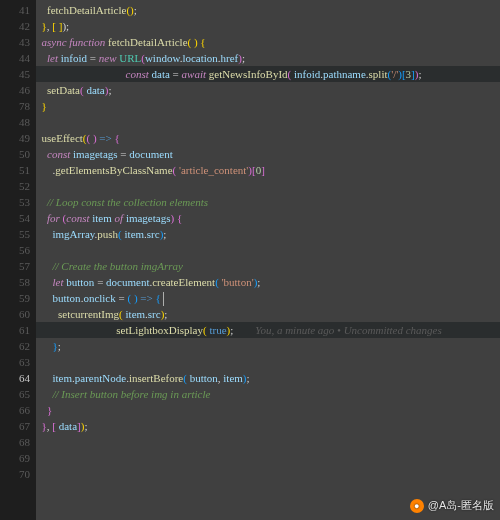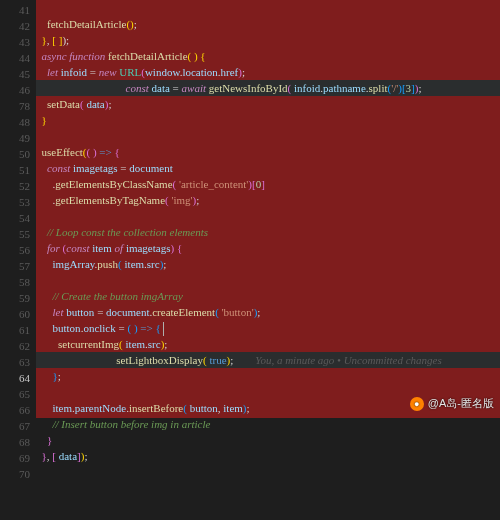--- a/index.html
+++ b/index.html
@@ -1,20 +1,20 @@
 <!DOCTYPE html>
 <html><head>
 <meta charset="utf-8">
 <style>
   html,body{margin:0;padding:0;background:#1e1e1e;color:#888;font-family:'Brush Script MT','Lucida Handwriting','Segoe Script',cursive;font-size:11px;line-height:1.45;width:500px;height:520px;overflow:hidden;}
-  .editor{position:relative;width:500px;height:418px;background:#7f1d1d;}
+  .editor{position:relative;width:500px;height:520px;background:#404040;}
   .gutter{position:absolute;left:0;top:0;width:36px;height:100%;background:#1e1e1e;text-align:right;color:#5a5a5a;padding-top:2px;box-sizing:border-box;}
   .gutter div{padding-right:6px;height:16px;line-height:16px;font-family:cursive;}
   .gutter .active{color:#c8c8c8;}
-  .code{position:absolute;left:36px;right:0;top:0;padding-top:16px;}
+  .code{position:absolute;left:36px;right:0;top:0;padding-top:2px;}
   .line{height:16px;line-height:16px;white-space:pre;}
   .line.hl{background:#2a2d2e;text-align:center;}
   
   .kw{color:#c586c0;font-style:italic;}      
   .fn{color:#dcdcaa;}                         
   .id{color:#9cdcfe;}                         
   .prop{color:#9cdcfe;}
   .type{color:#4ec9b0;}                       
   .str{color:#ce9178;}                        
   .num{color:#b5cea8;}
@@ -88,21 +88,20 @@
 
     <div class="line"> </div>
 
     <div class="line">  <span class="fn">useEffect</span><span class="p1">(</span><span class="p2">(</span> <span class="p2">)</span> <span class="arrow">=</span><span class="arrow">&gt;</span> <span class="p2">{</span></div>
 
 
     <div class="line">    <span class="kw">const</span> <span class="id">imagetags</span> <span class="op">=</span> <span class="id">document</span></div>
 
     <div class="line">      <span class="pn">.</span><span class="fn">getElementsByClassName</span><span class="p2">(</span> <span class="str">'article_content'</span><span class="p2">)</span><span class="p2">[</span><span class="num">0</span><span class="p2">]</span></div>
 
-    <div class="line">      <span class="pn">.</span><span class="fn">getElementsByTagName</span><span class="p2">(</span> <span class="str">'img'</span><span class="p2">)</span><span class="pn">;</span></div>
 
     <div class="line"> </div>
 
     <div class="line">    <span class="cm">// Loop const the collection elements</span></div>
 
     <div class="line">    <span class="kw">for</span> <span class="p2">(</span><span class="kw">const</span> <span class="id">item</span> <span class="kw">of</span> <span class="id">imagetags</span><span class="p2">)</span> <span class="p2">{</span></div>
 
     <div class="line">      <span class="id">imgArray</span><span class="pn">.</span><span class="fn">push</span><span class="p3">(</span> <span class="id">item</span><span class="pn">.</span><span class="prop">src</span><span class="p3">)</span><span class="pn">;</span></div>
 
     <div class="line"> </div>

